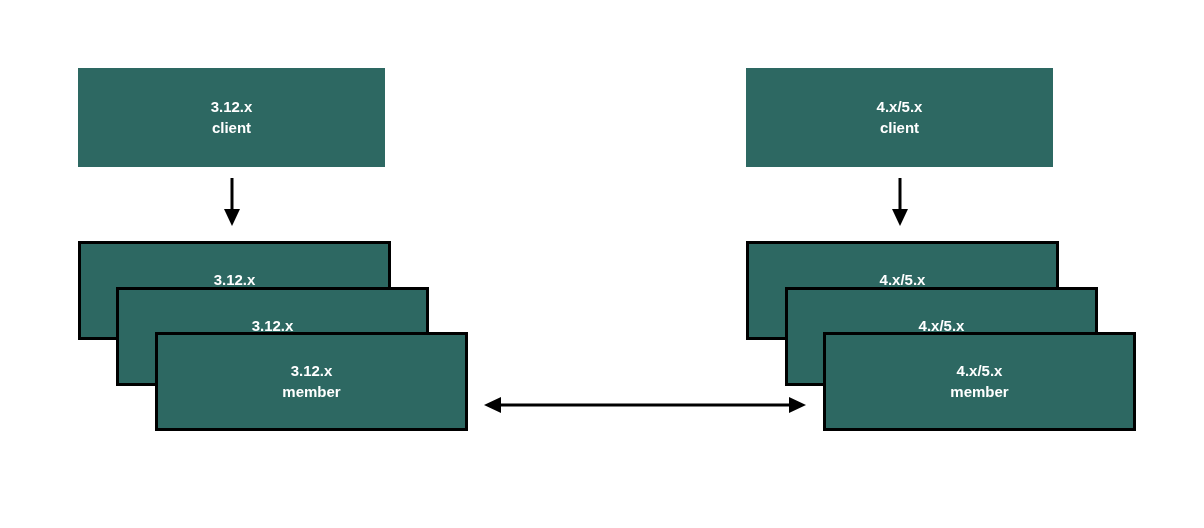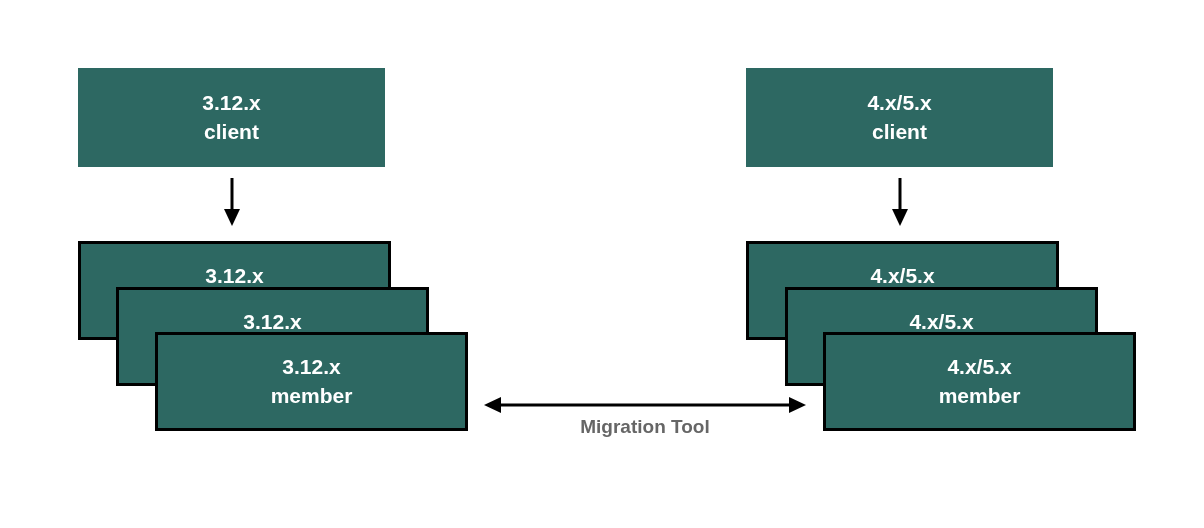--- a/index.html
+++ b/index.html
@@ -20,21 +20,21 @@
   .node {
     position: absolute;
     box-sizing: border-box;
     background: #2d6862;
     color: #ffffff;
     display: flex;
     flex-direction: column;
     align-items: center;
     justify-content: center;
     font-weight: bold;
-    font-size: 21px;
+    font-size: 15px;
     line-height: 1.38;
     text-align: right;
     white-space: nowrap;
   }
   .node.bordered {
     border: 3px solid #000000;
   }
   
   .client-box {
     width: 307px;
@@ -129,15 +129,14 @@
     <span class="line1">4.x/5.x</span>
     <span class="line2">member</span>
   </div>
 
   <svg class="arrow-svg" style="left:484px; top:394px;" width="322" height="22" viewBox="0 0 322 22">
     <line class="arrow-line" x1="12" y1="11" x2="310" y2="11"></line>
     <polygon class="arrow-head" points="0,11 17,3 17,19"></polygon>
     <polygon class="arrow-head" points="322,11 305,3 305,19"></polygon>
   </svg>
 
-  <div class="migration-label" style="left:484px; top:416px; width:322px;">Migration Tool</div>
 
 </div>
 
 </body></html>

